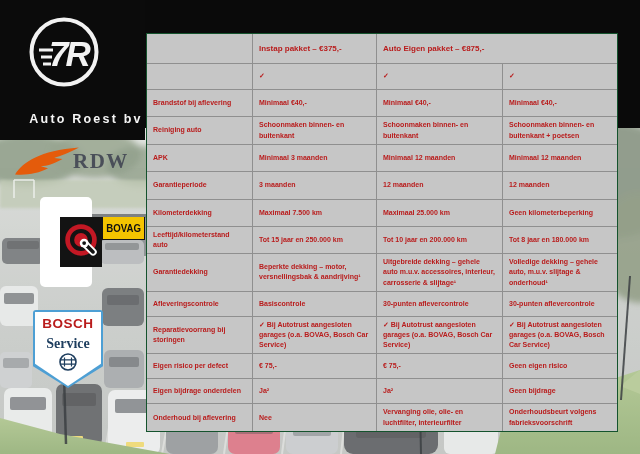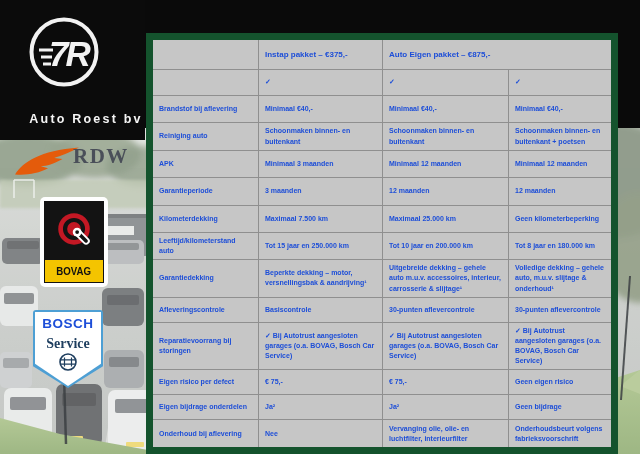--- a/index.html
+++ b/index.html
@@ -10,48 +10,48 @@
   .photo-svg{position:absolute;left:0;top:118px;width:640px;height:336px;display:block;}
 
   
   .top-band{position:absolute;left:0;top:0;width:640px;height:128px;background:#0a0a0a;z-index:2;}
   .brand-box{position:absolute;left:0;top:0;width:145px;height:140px;background:#0b0b0b;z-index:3;}
   .brand-logo{position:absolute;left:27px;top:15px;}
   .brand-name{position:absolute;left:0;top:112px;width:172px;text-align:center;color:#f5f5f5;
               font-weight:700;font-size:12.5px;letter-spacing:2.2px;white-space:nowrap;}
 
   
-  .rdw{position:absolute;left:13px;top:144px;display:flex;align-items:flex-start;z-index:4;}
+  .rdw{position:absolute;left:13px;top:144px;display:flex;align-items:center;z-index:4;}
   .rdw-text{font-family:"Liberation Serif",serif;font-size:21px;font-weight:700;color:#4a4f59;
             letter-spacing:1.5px;margin-left:-8px;}
 
   
-  .bovag{position:absolute;left:40px;top:197px;width:68px;height:90px;background:#fff;
-         border-radius:5px;padding:4px;box-sizing:border-box;z-index:4;
-         display:flex;flex-direction:column;}
+  .bovag{position:absolute;left:40px;top:197px;width:52px;height:90px;background:#fff;
+         border-radius:5px;padding:20px;box-sizing:border-box;z-index:4;
+         display:flex;flex-direction:row;}
   .bovag-top{flex:1;background:#131313;display:flex;align-items:center;justify-content:center;}
   .bovag-band{height:22px;background:#f4c400;border:1px solid #131313;border-top:none;
               display:flex;align-items:center;justify-content:center;}
   .bovag-label{font-size:11.5px;font-weight:700;color:#101010;transform:scaleX(.84);letter-spacing:0;}
 
   
   .bosch{position:absolute;left:33px;top:310px;width:70px;height:78px;z-index:4;}
   .bosch-blue{position:absolute;inset:0;background:#4d9fd4;border-radius:3px;
               clip-path:polygon(0 0,100% 0,100% 72%,50% 100%,0 72%);}
   .bosch-white{position:absolute;left:2px;top:2px;right:2px;bottom:2px;background:#fff;
                clip-path:polygon(0 0,100% 0,100% 70%,50% 100%,0 70%);
                display:flex;flex-direction:column;align-items:center;}
-  .bosch-title{color:#1d4ed8;font-weight:700;font-size:13.5px;letter-spacing:.5px;margin-top:5px;line-height:1;}
+  .bosch-title{color:#b91c1c;font-weight:700;font-size:13.5px;letter-spacing:.5px;margin-top:5px;line-height:1;}
   .bosch-sub{color:#1e3e5f;font-family:"Liberation Serif",serif;font-weight:700;font-size:14px;
              line-height:1.1;margin-top:5px;}
   .bosch-emblem{margin-top:1px;}
 
   
   .pkg-table{position:absolute;left:146px;top:33px;width:472px;z-index:5;background:#c6c6c6;
-             border:7px solid #14532d;box-sizing:border-box;color:#1d4ed8;}
+             border:1px solid #14532d;box-sizing:border-box;color:#b91c1c;}
   .t-row{display:flex;align-items:stretch;box-sizing:border-box;}
   .t-row + .t-row{border-top:1px solid #8f8f8f;}
   .cell{box-sizing:border-box;padding:3px 6px;display:flex;flex-direction:column;justify-content:center;
         font-size:7px;font-weight:700;line-height:1.45;overflow:hidden;}
   .cell.c0{width:105px;}
   .cell.c1{width:124px;}
   .cell.c2{width:126px;}
   .cell.c3{flex:1;}
   .cell + .cell{border-left:1px solid #8f8f8f;}
   .t-head .cell{font-size:8px;white-space:nowrap;}

